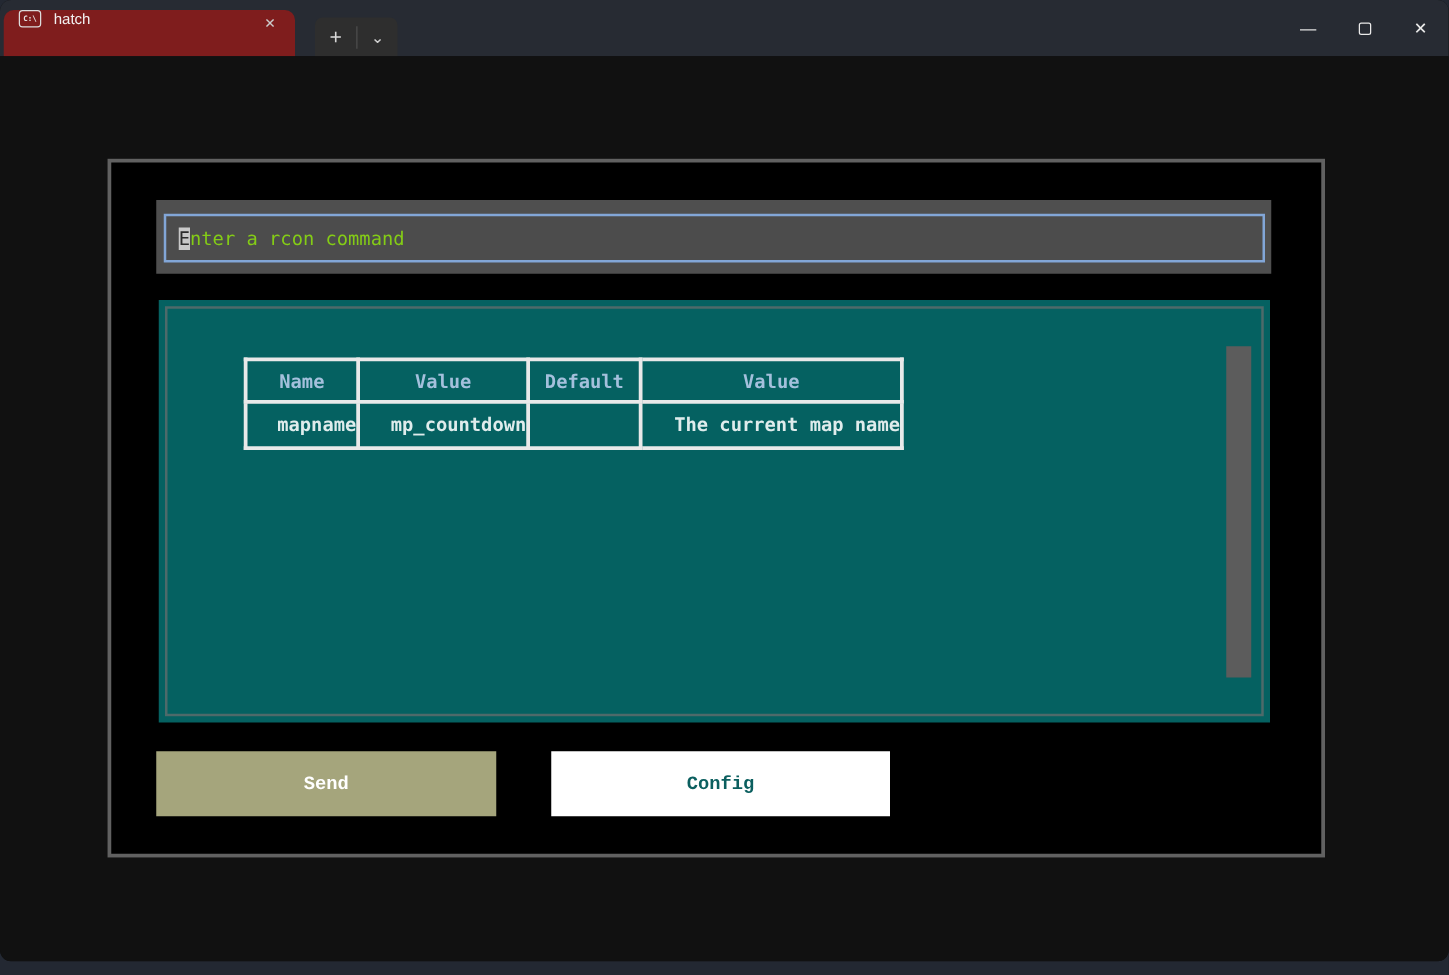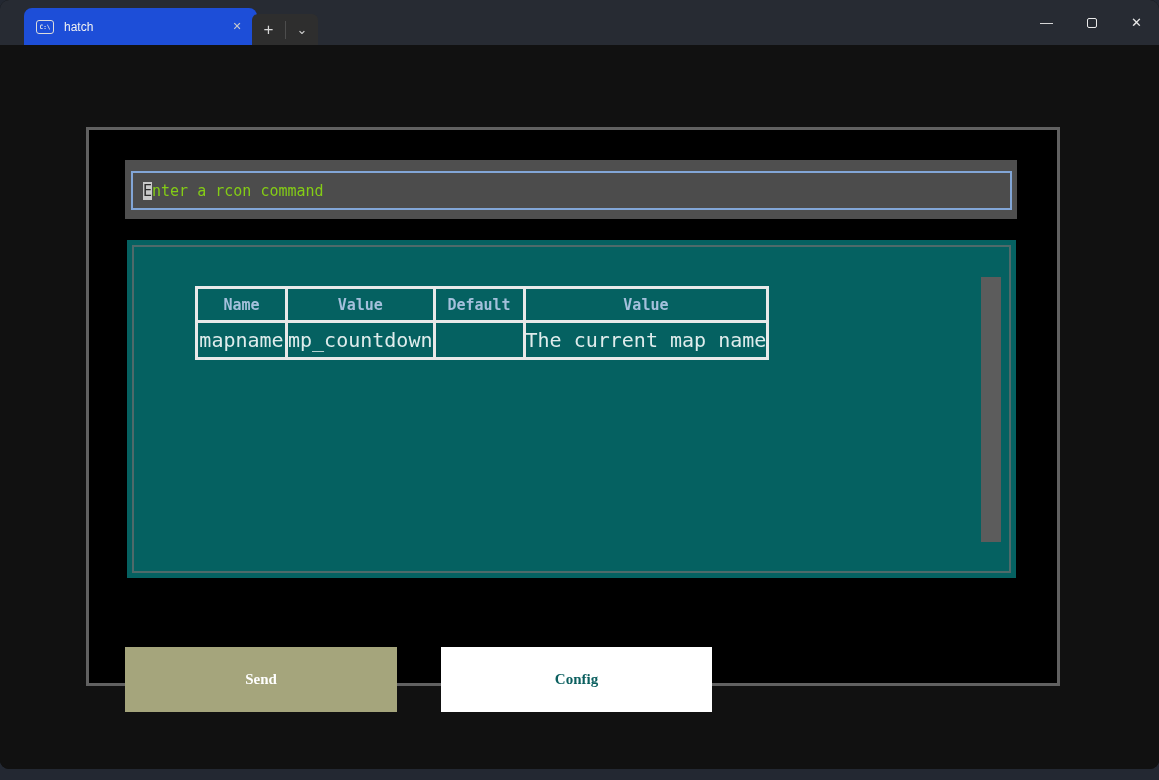--- a/index.html
+++ b/index.html
@@ -3,21 +3,21 @@
 <meta charset="utf-8">
 <style>
   * { margin:0; padding:0; box-sizing:border-box; }
   html,body { width:1159px; height:780px; overflow:hidden; background:#232832; font-family:"Liberation Sans", sans-serif; }
 
   
   .window { position:absolute; left:0; top:0; width:1159px; height:769px; border-radius:9px; overflow:hidden; background:#111111; display:flex; flex-direction:column; }
 
   
   .titlebar { position:relative; height:45px; background:#272b33; flex:0 0 auto; }
-  .tab { position:absolute; left:24px; top:8px; width:233px; height:37px; background:#1d4ed8; border-radius:8px 8px 0 0; display:flex; align-items:center; }
+  .tab { position:absolute; left:3px; top:8px; width:233px; height:37px; background:#7f1d1d; border-radius:8px 8px 0 0; display:flex; }
   .tab-icon { margin-left:12px; width:18px; height:14px; border:1px solid #dcdcdc; border-radius:3px; color:#e8e8e8; font-size:6px; font-weight:bold; display:flex; align-items:center; justify-content:center; letter-spacing:0; font-family:"DejaVu Sans Mono",monospace; }
   .tab-title { margin-left:10px; font-size:12px; color:#f2f2f2; }
   .tab-close { margin-left:auto; margin-right:10px; width:20px; height:20px; display:flex; align-items:center; justify-content:center; color:#cccccc; font-size:11px; cursor:pointer; }
   .newtab-panel { position:absolute; left:252px; top:14px; height:31px; width:66px; background:#2e2e2e; border-radius:6px 6px 0 0; display:flex; align-items:center; }
   .newtab-btn { width:33px; text-align:center; color:#d8d8d8; font-size:17px; font-weight:300; }
   .newtab-divider { width:1px; height:18px; background:#4d4d4d; }
   .dropdown-btn { width:32px; text-align:center; color:#d0d0d0; font-size:13px; }
   .win-controls { position:absolute; right:0; top:0; height:45px; display:flex; }
   .win-btn { width:45px; height:45px; display:flex; align-items:center; justify-content:center; color:#eaeaea; }
   .win-min { font-size:13px; }
@@ -38,24 +38,24 @@
 
   
   .results-panel { position:absolute; left:38px; top:110px; width:889px; height:338px; background:#056161; }
   .results-inner-border { position:absolute; inset:5px; border:2px solid #4e6a6a; pointer-events:none; }
   .scrollbar-thumb { position:absolute; left:854px; top:37px; width:20px; height:265px; background:#5c5c5c; cursor:pointer; }
 
   
   .cvar-table { position:absolute; left:21px; top:46px; border-collapse:collapse; table-layout:fixed; font-family:"DejaVu Sans Mono", monospace;margin-left:47px; }
   .cvar-table th, .cvar-table td { border:3px solid #e9e9e9; text-align:center; overflow:hidden; white-space:nowrap; }
   .cvar-table th { height:34px; font-size:15px; font-weight:bold; color:#a4c0dc; }
-  .cvar-table td { height:37px; font-size:20px; font-weight:normal; color:#dfecec; }
+  .cvar-table td { height:37px; font-size:15px; font-weight:bold; color:#dfecec;text-align:right; }
 
   
-  .tui-btn { position:absolute; top:471px; height:65px; display:flex; align-items:center; justify-content:center; font-family:Liberation Serif, serif; font-size:15px; font-weight:bold; cursor:pointer;margin-top:46px; }
+  .tui-btn { position:absolute; top:471px; height:52px; display:flex; align-items:center; justify-content:center; font-family:Liberation Mono, monospace; font-size:15px; font-weight:bold; cursor:pointer; }
   .btn-send   { left:36px;  width:272px; background:#a5a57c; color:#ffffff; }
   .btn-config { left:352px; width:271px; background:#ffffff; color:#0b5f5f; }
   .btn-quit   { left:648px; width:280px; background:#b05858; color:#ffffff; }
 </style>
 </head>
 <body>
 
 <div class="window">
 
   <div class="titlebar">

